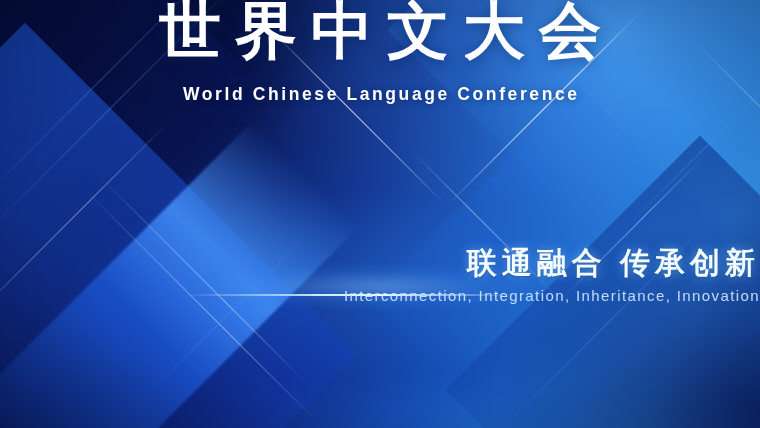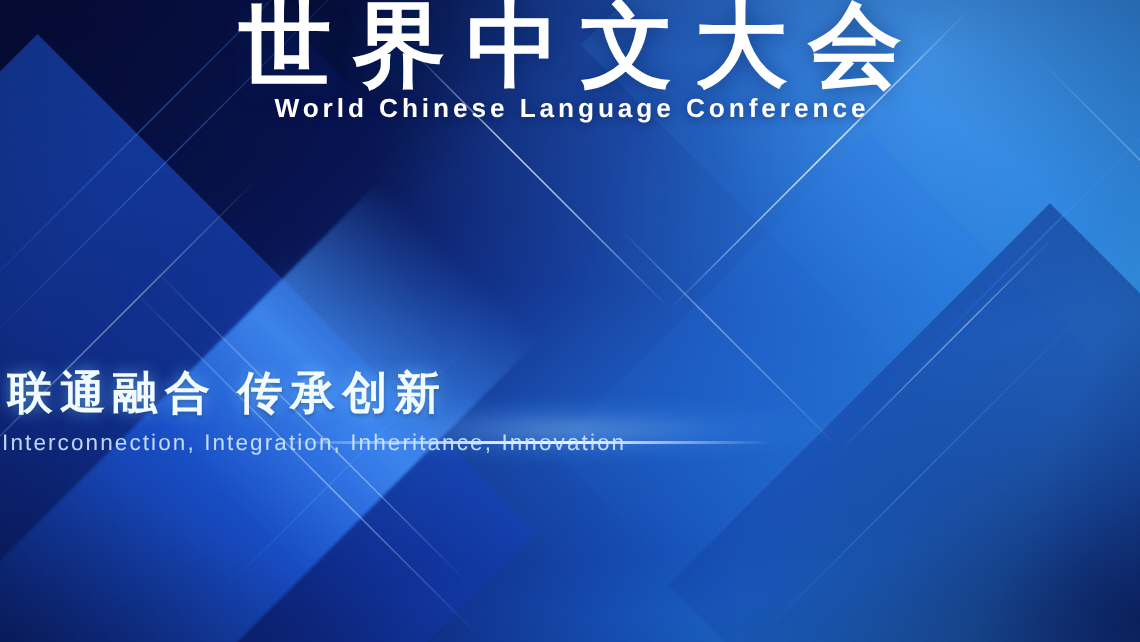--- a/index.html
+++ b/index.html
@@ -109,33 +109,34 @@
     font-size:62px;
     line-height:1;
     font-weight:700;
     color:#ffffff;
     letter-spacing:14px;
     text-indent:14px;
     text-shadow:0 2px 14px rgba(0,30,90,.55);
     white-space:nowrap;
   }
   .subtitle{
+    margin-top:22px;
     font-size:17.5px;
     font-weight:700;
     color:#ffffff;
     letter-spacing:2.6px;
     text-indent:2.6px;
     white-space:nowrap;
     text-shadow:0 1px 6px rgba(0,20,70,.5);
     text-align:right;
   }
   .slogan-block{
     position:absolute;
     left:0;right:0;top:248px;
-    display:flex;flex-direction:column;align-items:flex-start;
+    display:flex;flex-direction:column;align-items:flex-end;
   }
   .slogan-glow{
     position:absolute;
     left:140px;top:10px;width:480px;height:52px;
     background:radial-gradient(ellipse 50% 58% at 50% 55%, rgba(150,205,255,.40) 0%, rgba(70,150,245,.16) 45%, rgba(20,70,190,0) 78%);
     filter:blur(3px);
   }
   .slogan-streak{
     position:absolute;
     left:185px;top:46px;width:330px;height:2px;

